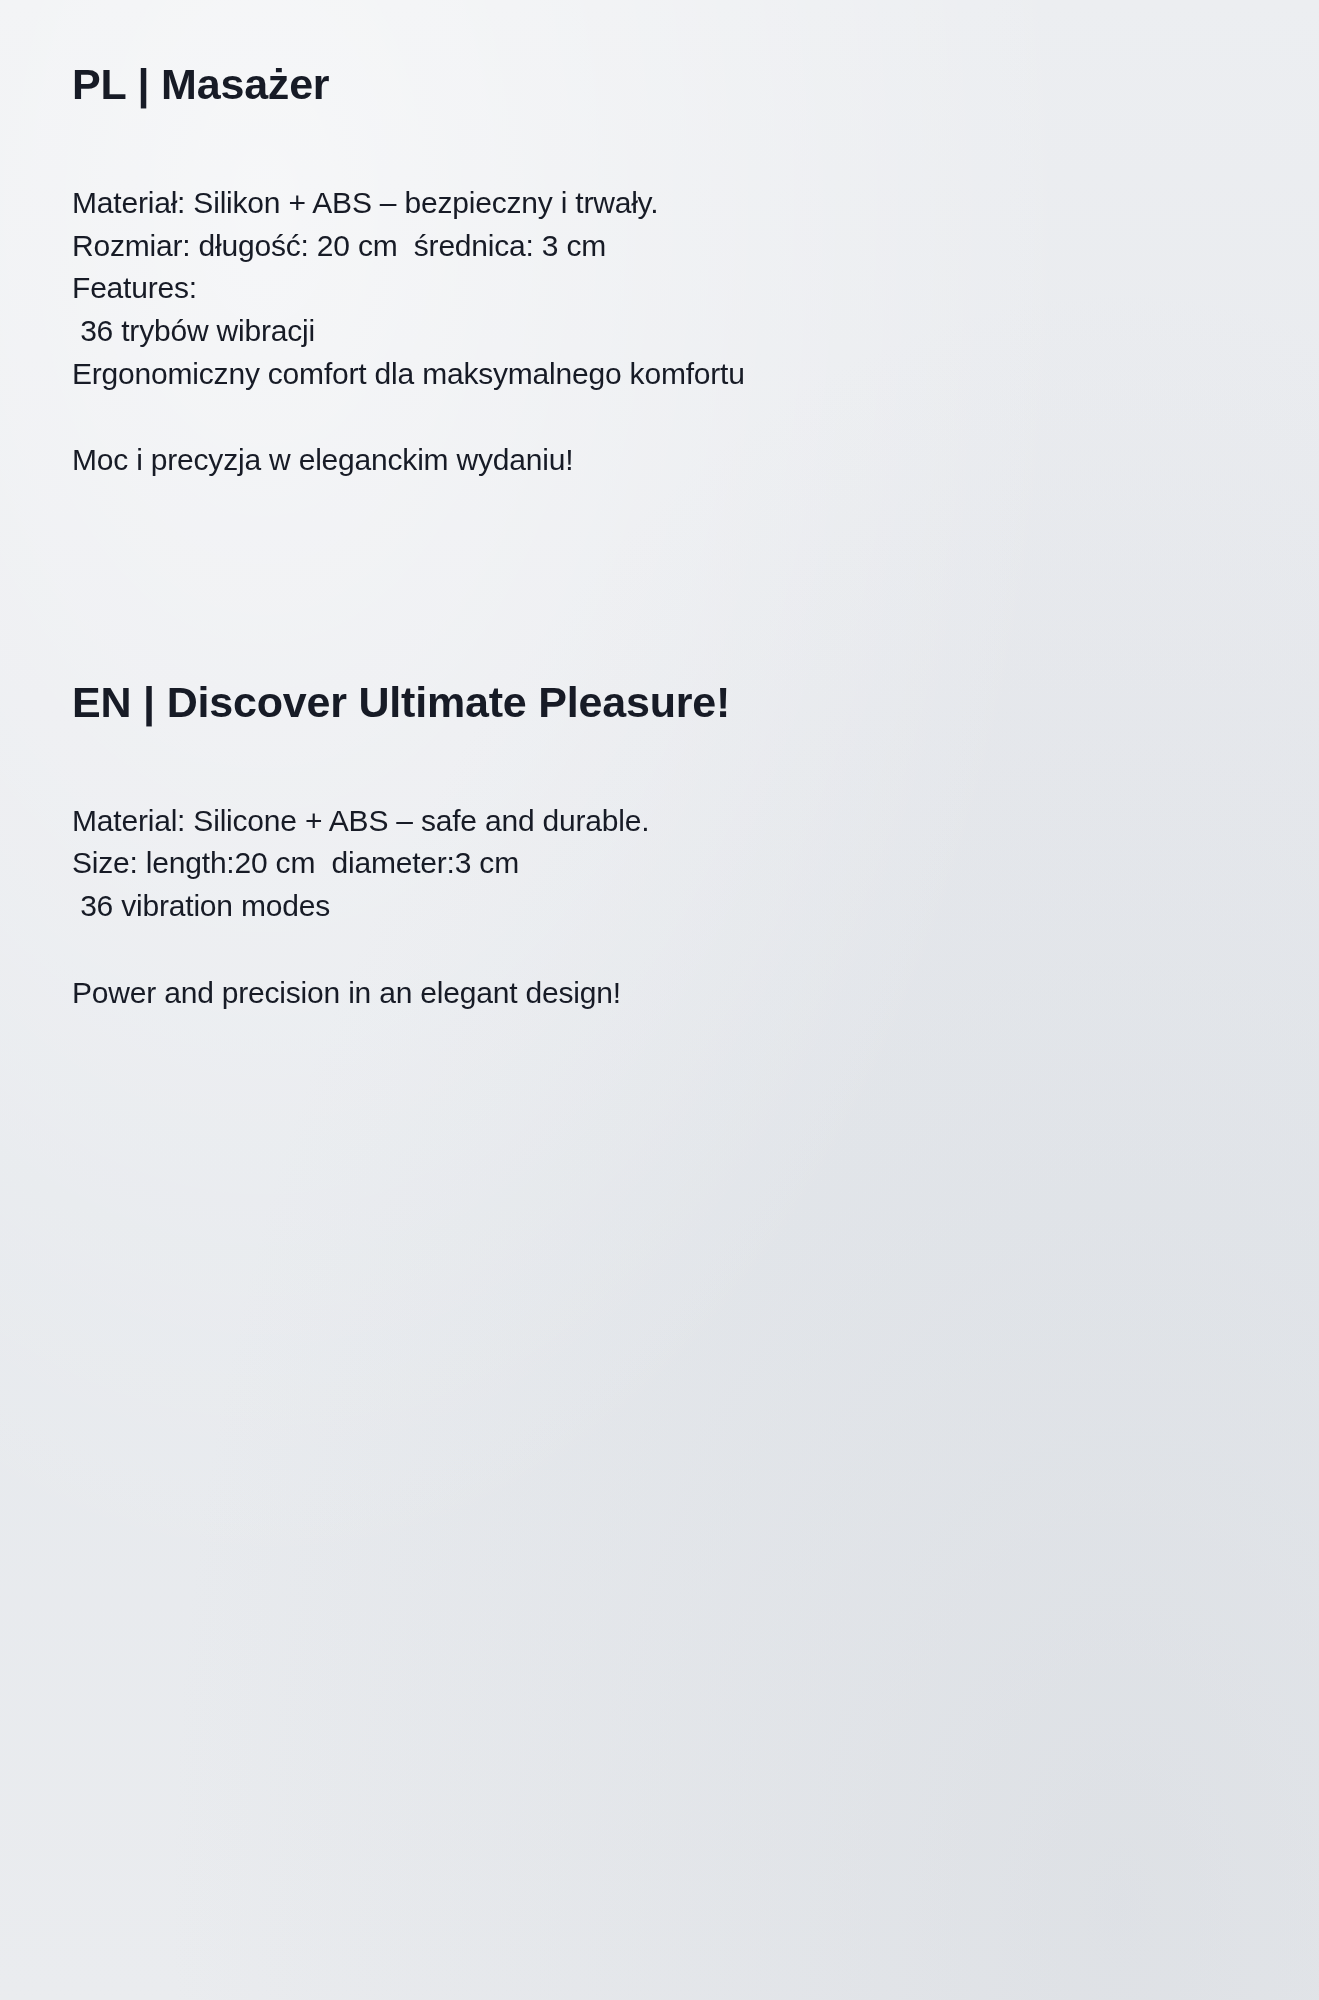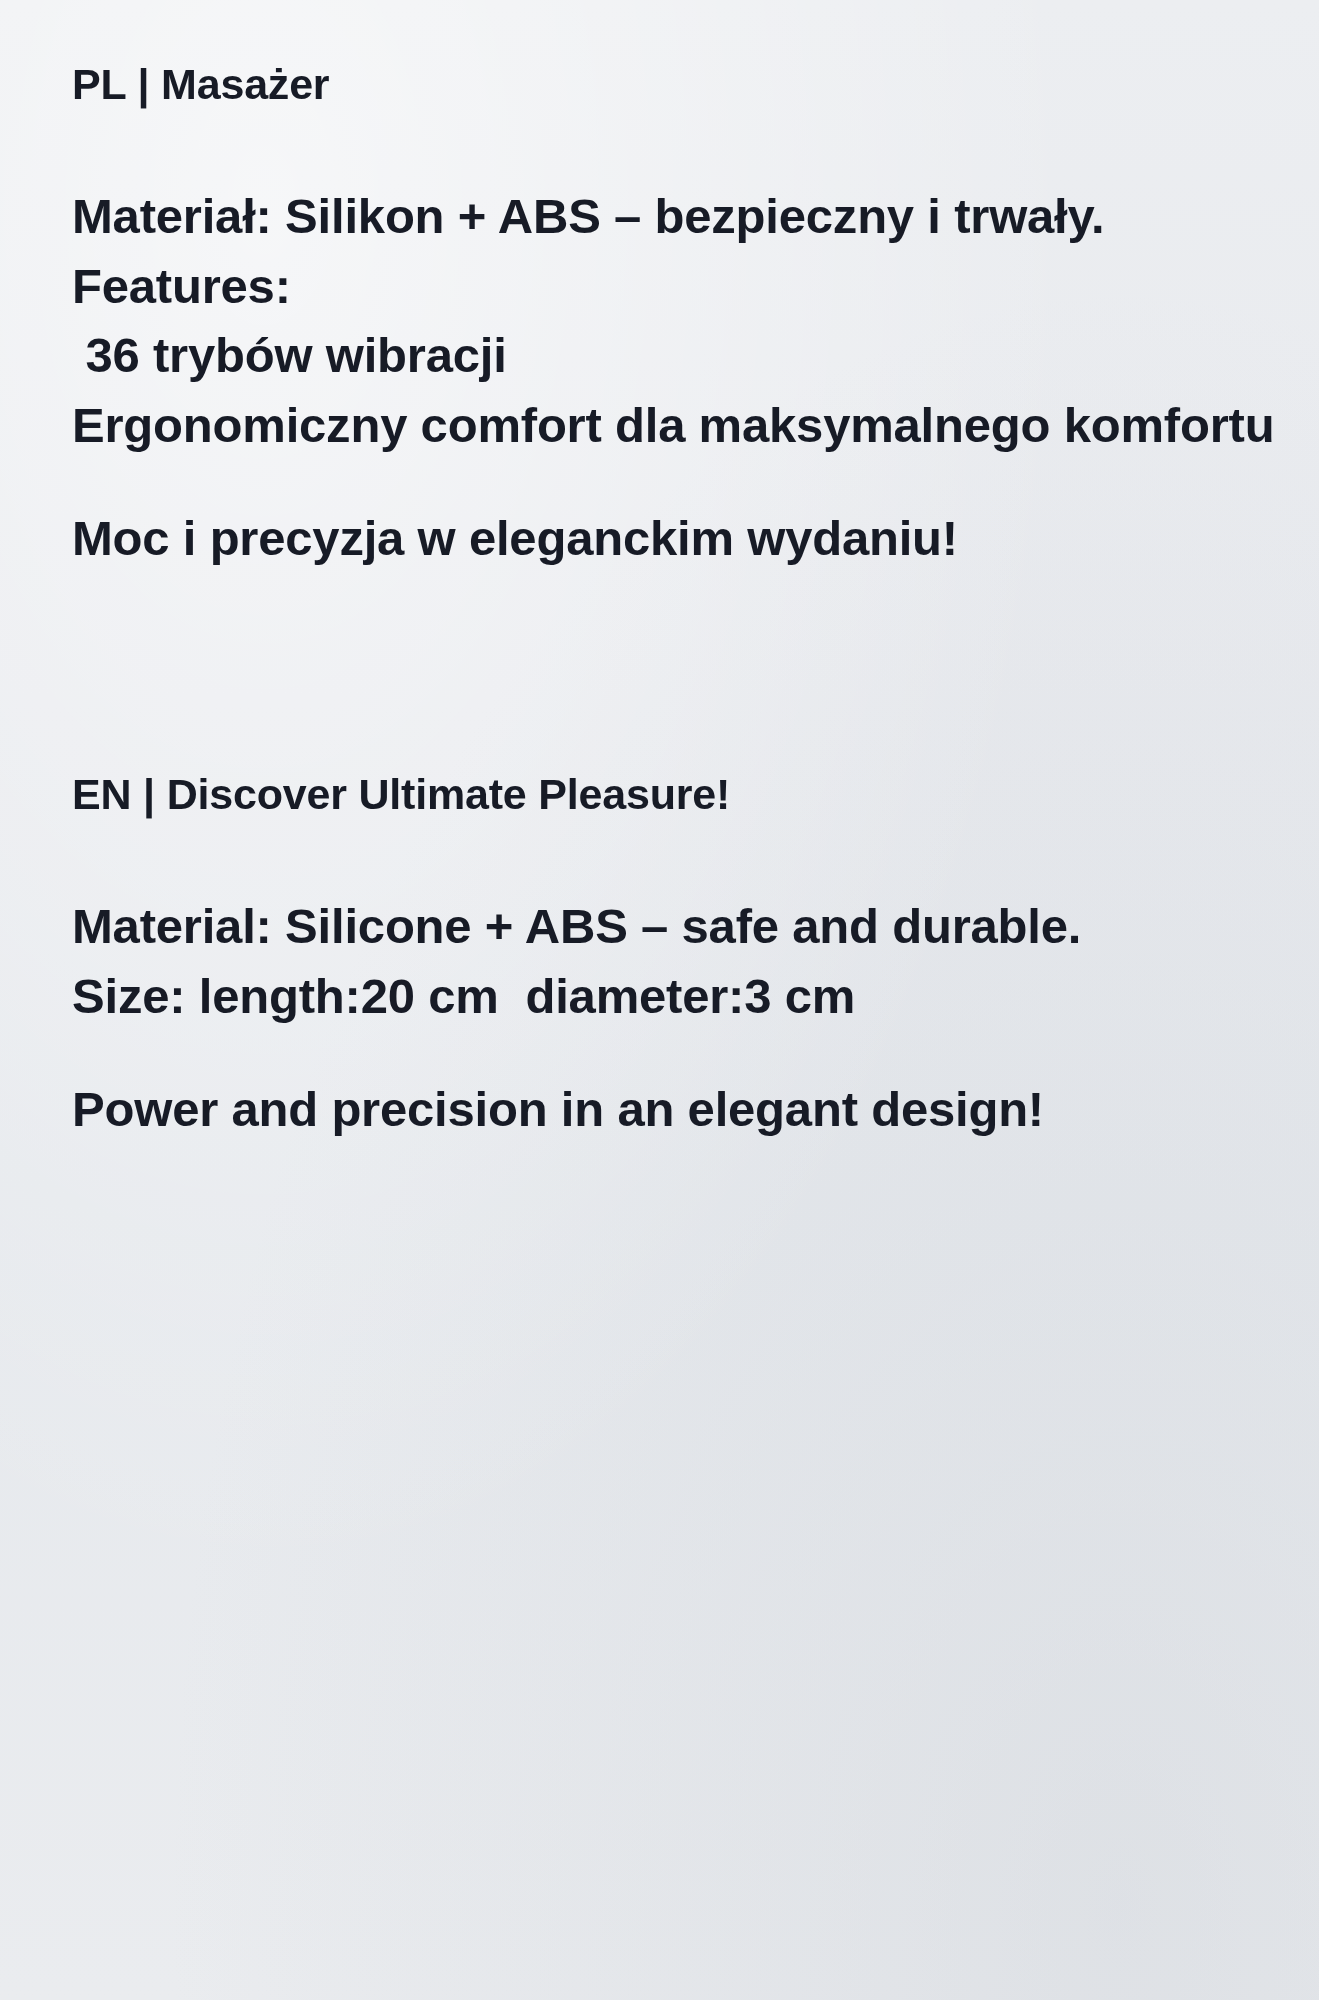--- a/index.html
+++ b/index.html
@@ -44,22 +44,22 @@
   .heading {
     font-size: 43px;
     font-weight: 700;
     letter-spacing: -0.2px;
     line-height: 1.12;
     color: #171b26;
     margin: 0;
   }
 
   .line {
-    font-size: 49px;
-    font-weight: 700;
+    font-size: 30px;
+    font-weight: 400;
     letter-spacing: -0.2px;
     line-height: 1.42;
     color: #171b26;
     margin: 0;
     white-space: pre;
   }
 
   .gap-sm { height: 44px; }
   .gap-md { height: 74px; }
   .gap-xl { height: 196px; }
@@ -71,40 +71,42 @@
 
 <div class="page">
 
   <div class="block">
     <p class="heading">PL | Masażer</p>
 
     <div class="gap-md"></div>
 
     <ul class="spec-list">
       <li class="line">Materiał: Silikon + ABS – bezpieczny i trwały.</li>
+      <li class="line">Rozmiar: długość: 20 cm  średnica: 3 cm</li>
       <li class="line">Features:</li>
       <li class="line"> 36 trybów wibracji</li>
       <li class="line">Ergonomiczny comfort dla maksymalnego komfortu</li>
     </ul>
 
     <div class="gap-sm"></div>
 
     <p class="line">Moc i precyzja w eleganckim wydaniu!</p>
   </div>
 
   <div class="gap-xl"></div>
 
   <div class="block">
     <p class="heading">EN | Discover Ultimate Pleasure!</p>
 
     <div class="gap-md"></div>
 
     <ul class="spec-list">
       <li class="line">Material: Silicone + ABS – safe and durable.</li>
       <li class="line">Size: length:20 cm  diameter:3 cm</li>
+      <li class="line"> 36 vibration modes</li>
     </ul>
 
     <div class="gap-sm"></div>
 
     <p class="line">Power and precision in an elegant design!</p>
   </div>
 
 </div>
 
 </body></html>

